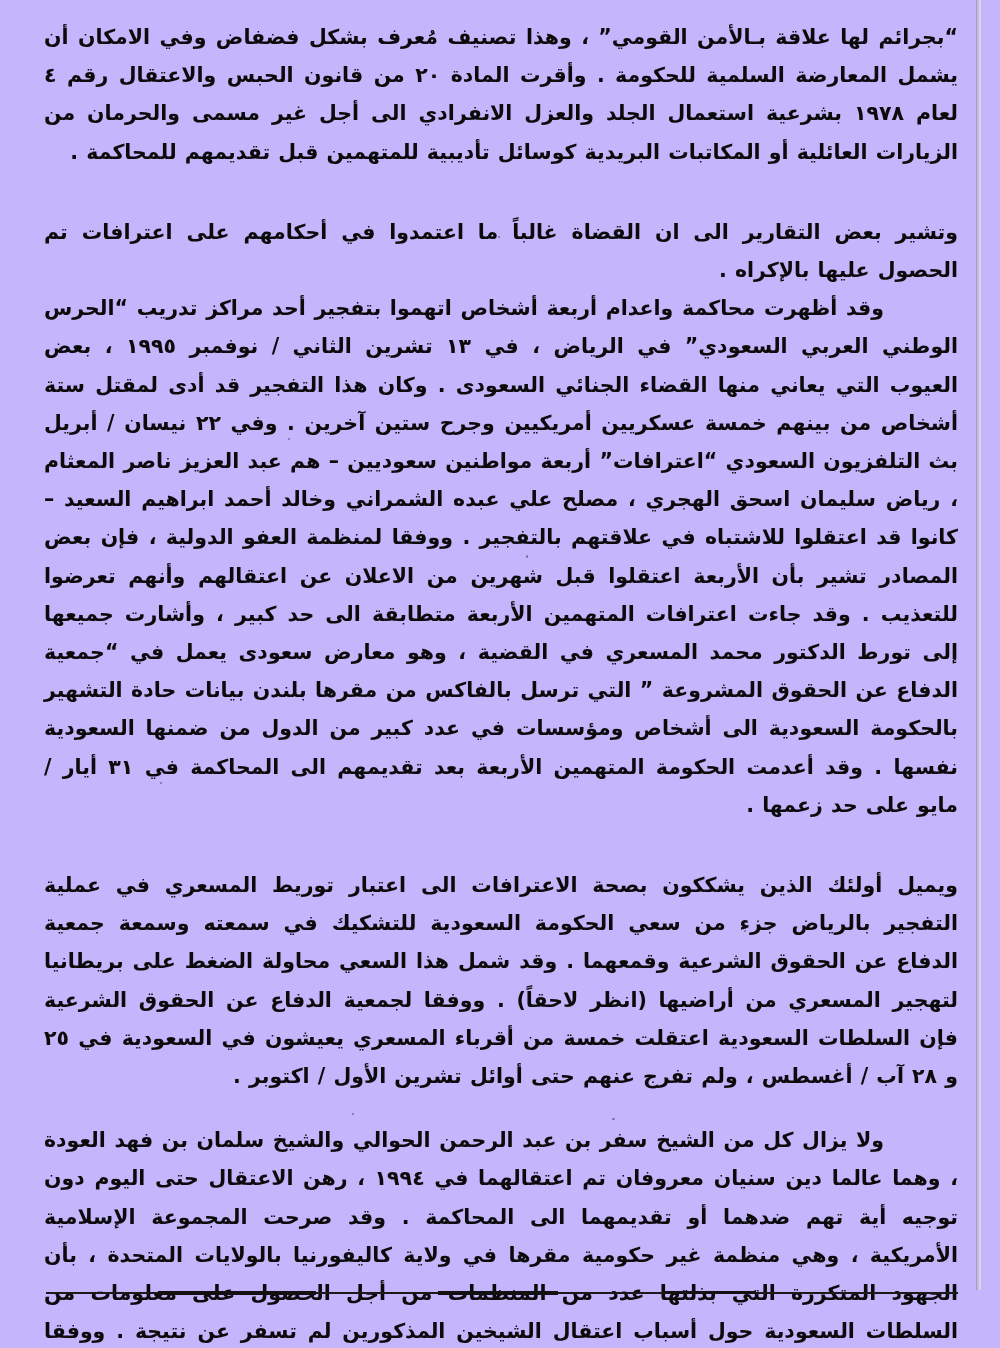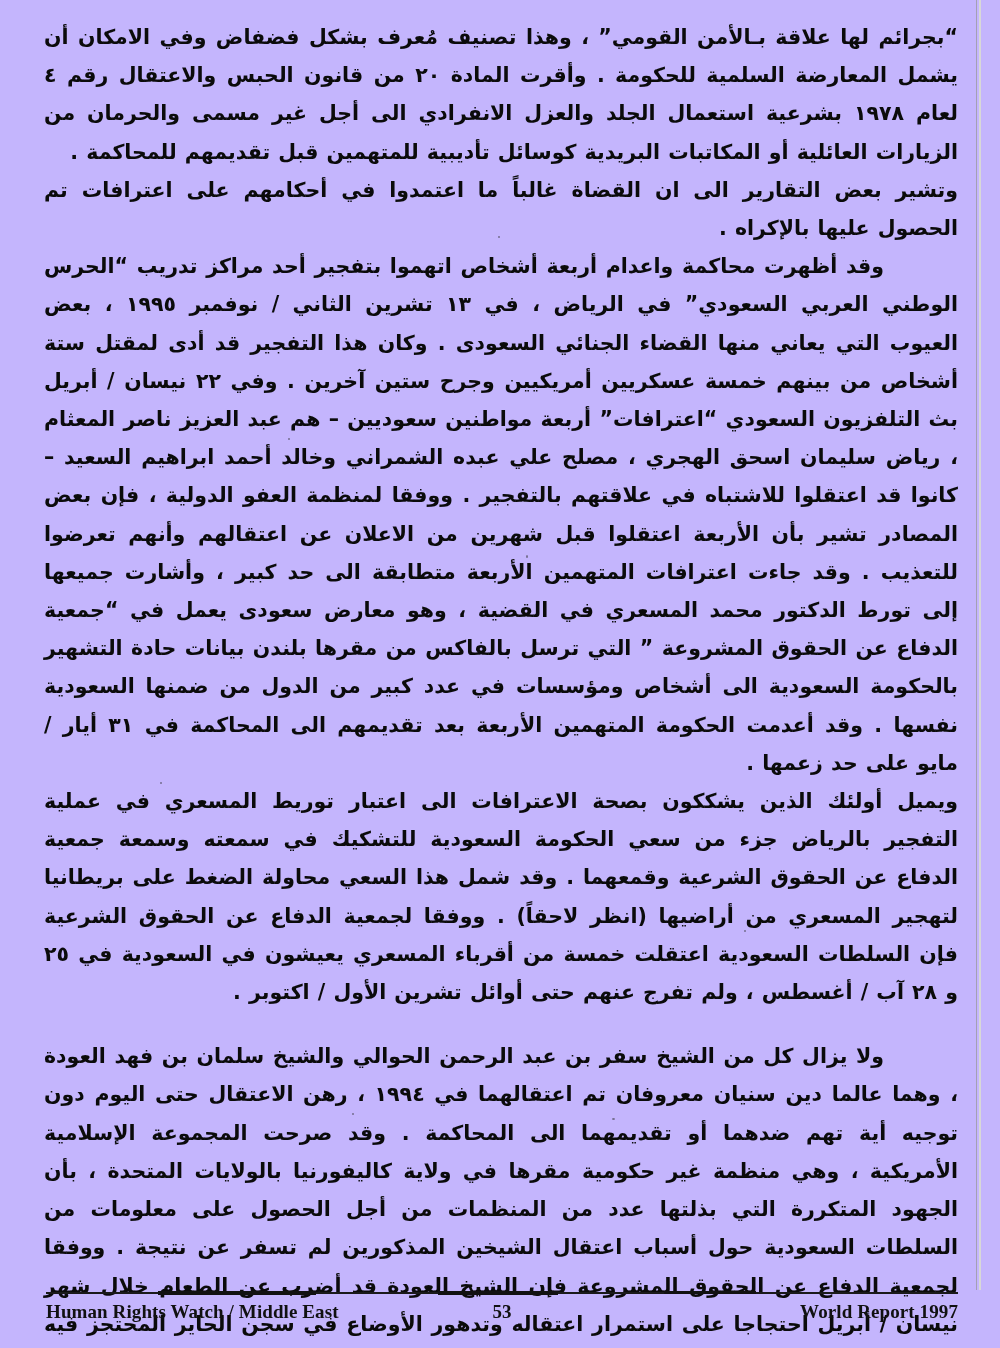--- a/index.html
+++ b/index.html
@@ -76,20 +76,21 @@
   #body-text p.cont {
     text-indent: 0;
   }
   
   #body-text p.indent {
     text-indent: 74px;
   }
   
   #body-text p.noindent {
     text-indent: 0;
+    margin-top: 42px;
   }
   #body-text p.gap-md {
     margin-top: 26px;
   }
 
   
   #body-text p:last-child {
     text-align-last: right;
   }
 
@@ -188,25 +189,20 @@
     <p class="indent gap-md">ولا يزال كل من الشيخ سفر بن عبد الرحمن الحوالي والشيخ سلمان بن فهد العودة ، وهما عالما دين سنيان معروفان تم اعتقالهما في ١٩٩٤ ، رهن الاعتقال حتى اليوم دون توجيه أية تهم  ضدهما أو تقديمهما الى المحاكمة . وقد صرحت المجموعة الإسلامية الأمريكية ، وهي منظمة غير حكومية مقرها في ولاية كاليفورنيا بالولايات المتحدة ، بأن الجهود المتكررة التي بذلتها عدد من المنظمات من أجل الحصول على معلومات من السلطات السعودية حول أسباب اعتقال الشيخين المذكورين لم تسفر عن نتيجة . ووفقا لجمعية الدفاع عن الحقوق المشروعة فإن الشيخ العودة قد أضرب عن الطعام خلال شهر نيسان / أبريل احتجاجا على استمرار اعتقاله وتدهور الأوضاع في سجن الحاير المحتجز فيه .</p>
 
   </div>
 
   <div id="page-footer">
     <div class="footer-rule">
       <div class="footer-rule-smudge-a"></div>
       <div class="footer-rule-smudge-b"></div>
       <div class="footer-rule-smudge-c"></div>
     </div>
-    <div class="footer-row">
-      <span class="footer-left">Human Rights Watch / Middle East</span>
-      <span class="footer-center">53</span>
-      <span class="footer-right">World Report 1997</span>
-    </div>
   </div>
 
   <div class="speck" style="left:498px;top:236px;width:2px;height:2px;"></div>
   <div class="speck" style="left:288px;top:438px;width:2px;height:2px;"></div>
   <div class="speck" style="left:526px;top:555px;width:2px;height:3px;"></div>
   <div class="speck" style="left:744px;top:930px;width:2px;height:2px;"></div>
   <div class="speck" style="left:352px;top:1113px;width:2px;height:2px;"></div>
   <div class="speck" style="left:612px;top:1118px;width:3px;height:2px;"></div>
   <div class="speck" style="left:160px;top:782px;width:2px;height:2px;"></div>
 

